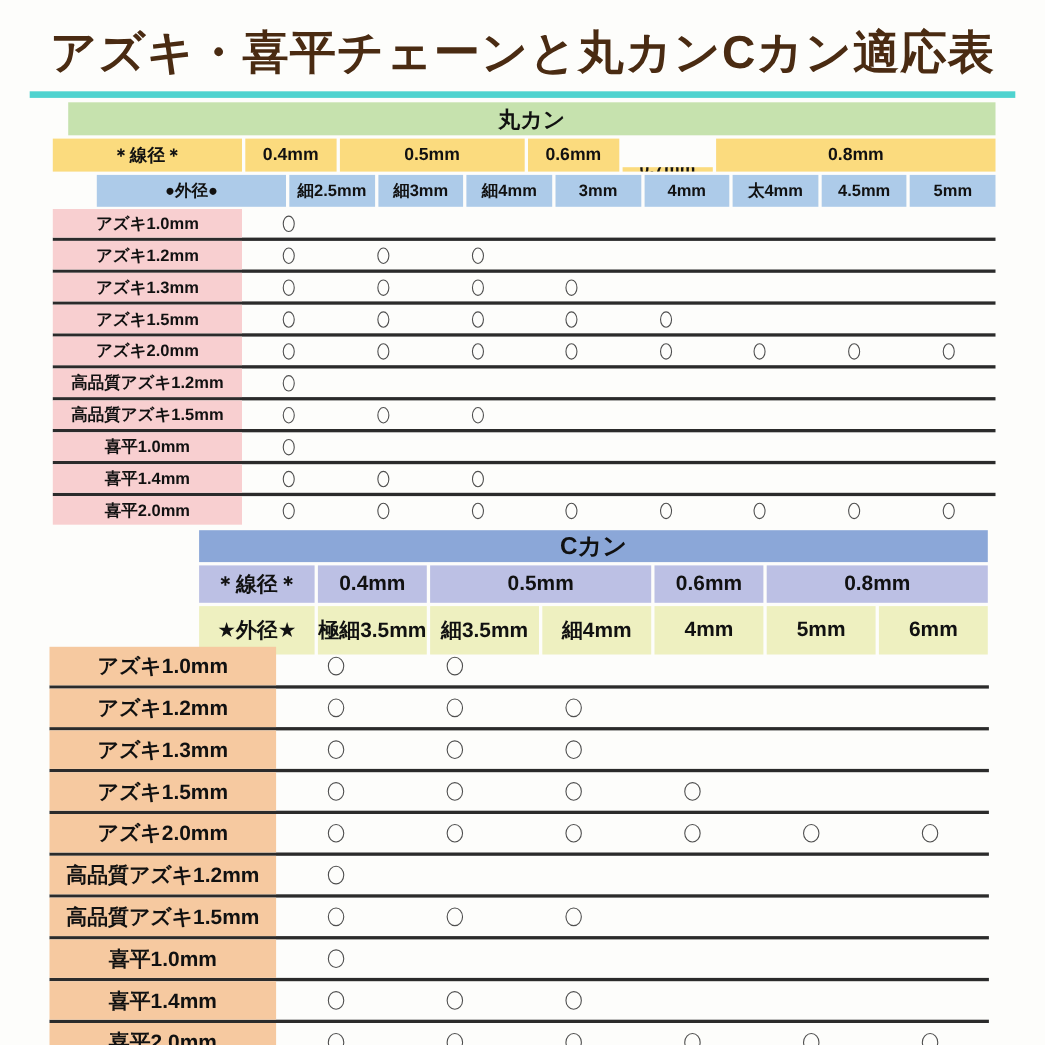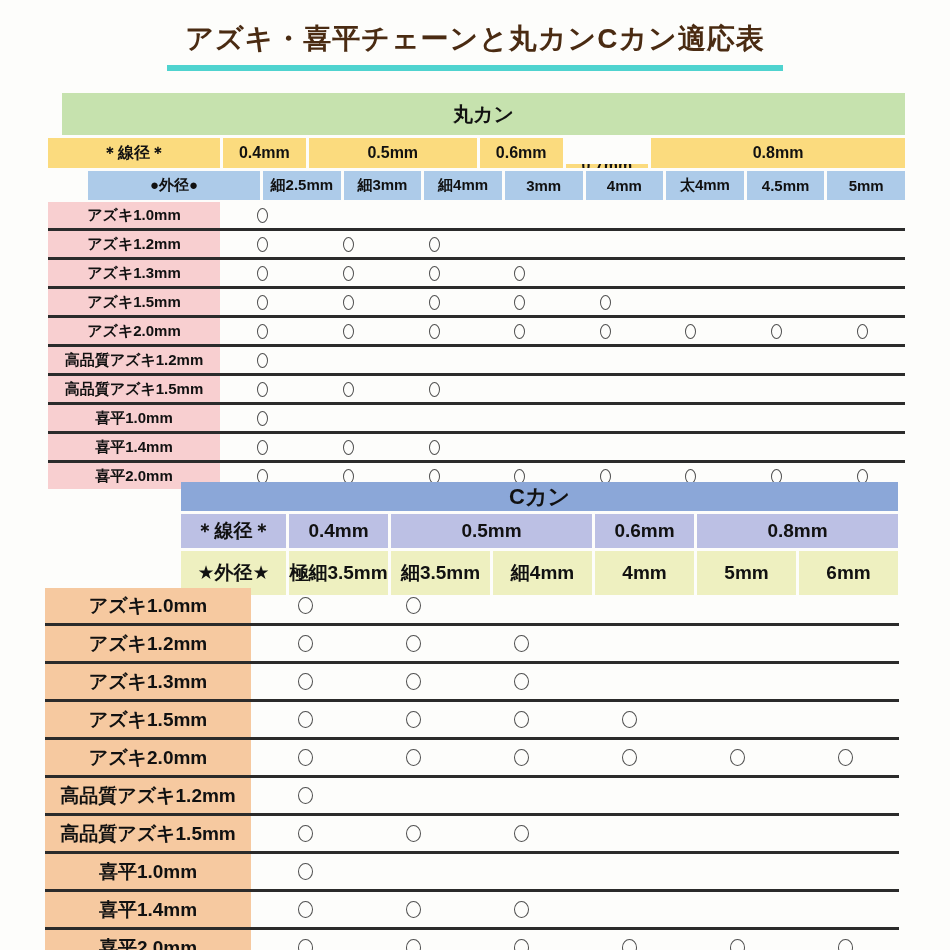--- a/index.html
+++ b/index.html
@@ -26,40 +26,40 @@
     overflow: hidden;
     font-family: "Liberation Sans", "DejaVu Sans", sans-serif;
     color: var(--c-text);
   }
   
   .title-wrap{
     position:absolute; top:14px; left:0; width:950px; text-align:center;
   }
   .title-text{
     display:inline-block;
-    font-size:28px; font-weight:bold; color:var(--c-title);
+    font-size:42px; font-weight:bold; color:var(--c-title);
     letter-spacing:1px;
     padding:6px 18px 7px 18px;
     border-bottom:6px solid var(--c-underline);
   }
   
   .cell{
     display:flex; align-items:center; justify-content:center;
     font-weight:bold; overflow:hidden; white-space:nowrap;
   }
   .body-row{ display:grid; }
   .body-row + .body-row{ border-top:3px solid var(--c-line); }
   .mark{
     display:inline-block; border-radius:50%;
     border:1.5px solid var(--c-circle); background:transparent;
   }
   
   #table1{ position:absolute; left:48px; top:93px; width:857px; }
   #t1-title{
-    height:42px; background:var(--c-green); margin-bottom:3px;
+    height:30px; background:var(--c-green); margin-bottom:3px;
     display:flex; align-items:center; justify-content:center;
     font-size:20px; font-weight:bold;margin-left:14px;
   }
   .t1-grid{ display:grid; grid-template-columns:172px repeat(8,1fr); column-gap:3px; }
   #t1-wire-row{ height:30px; margin-bottom:3px; }
   #t1-wire-row .cell{ background:var(--c-yellow); font-size:16px; }
   #t1-outer-row{ height:29px; margin-bottom:2px;padding-left:40px; }
   #t1-outer-row .cell{ background:var(--c-blue); font-size:15px; }
   #t1-body .body-row{
     grid-template-columns:172px repeat(8,1fr);

